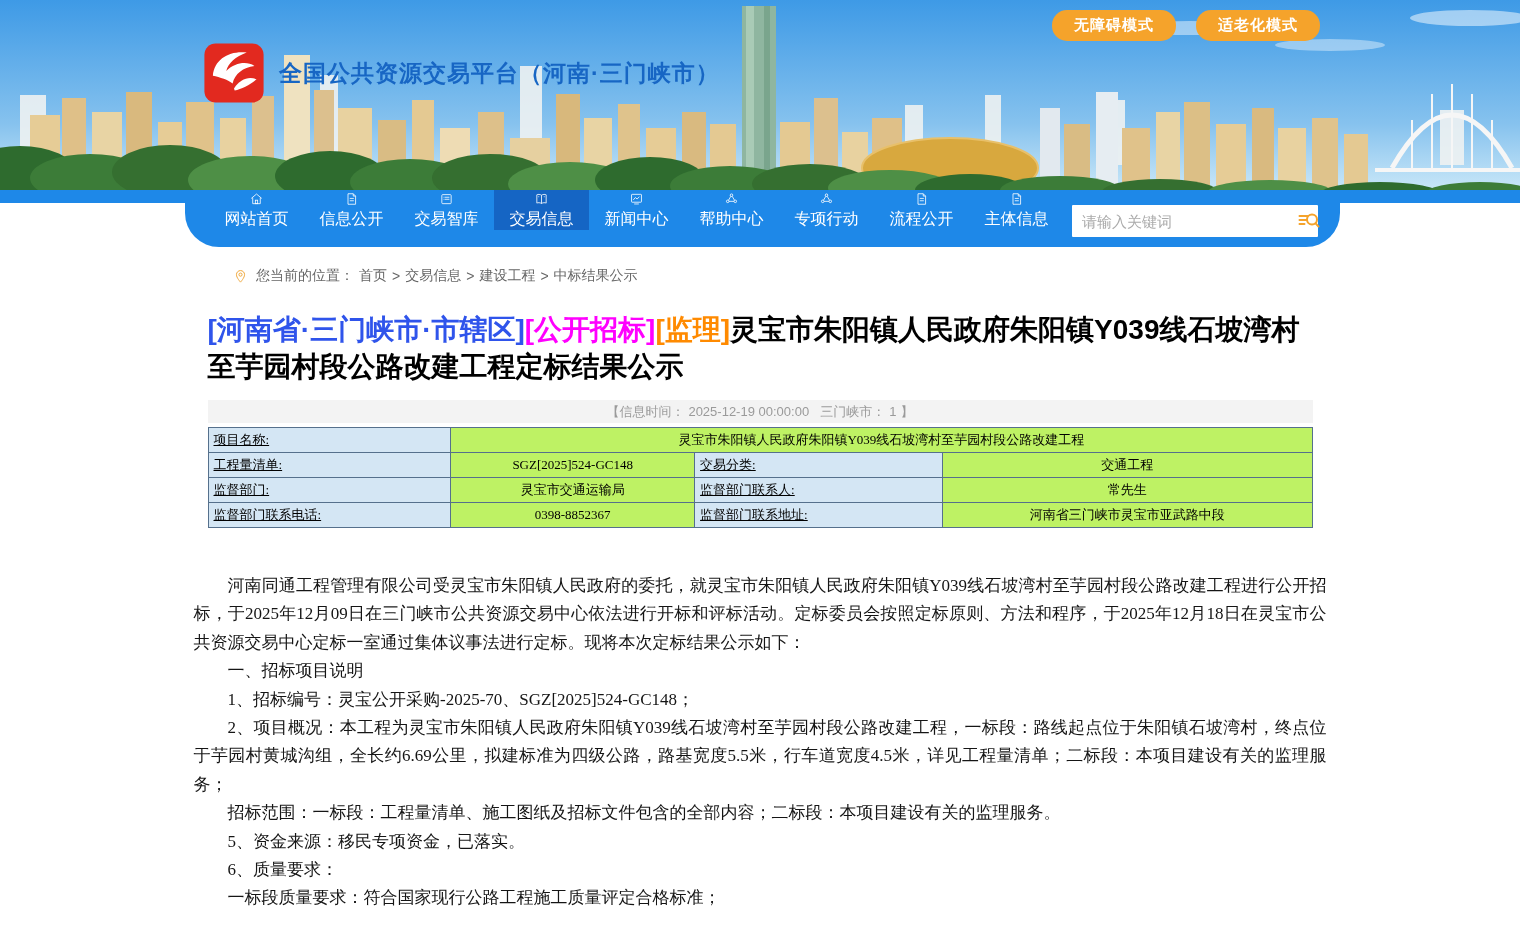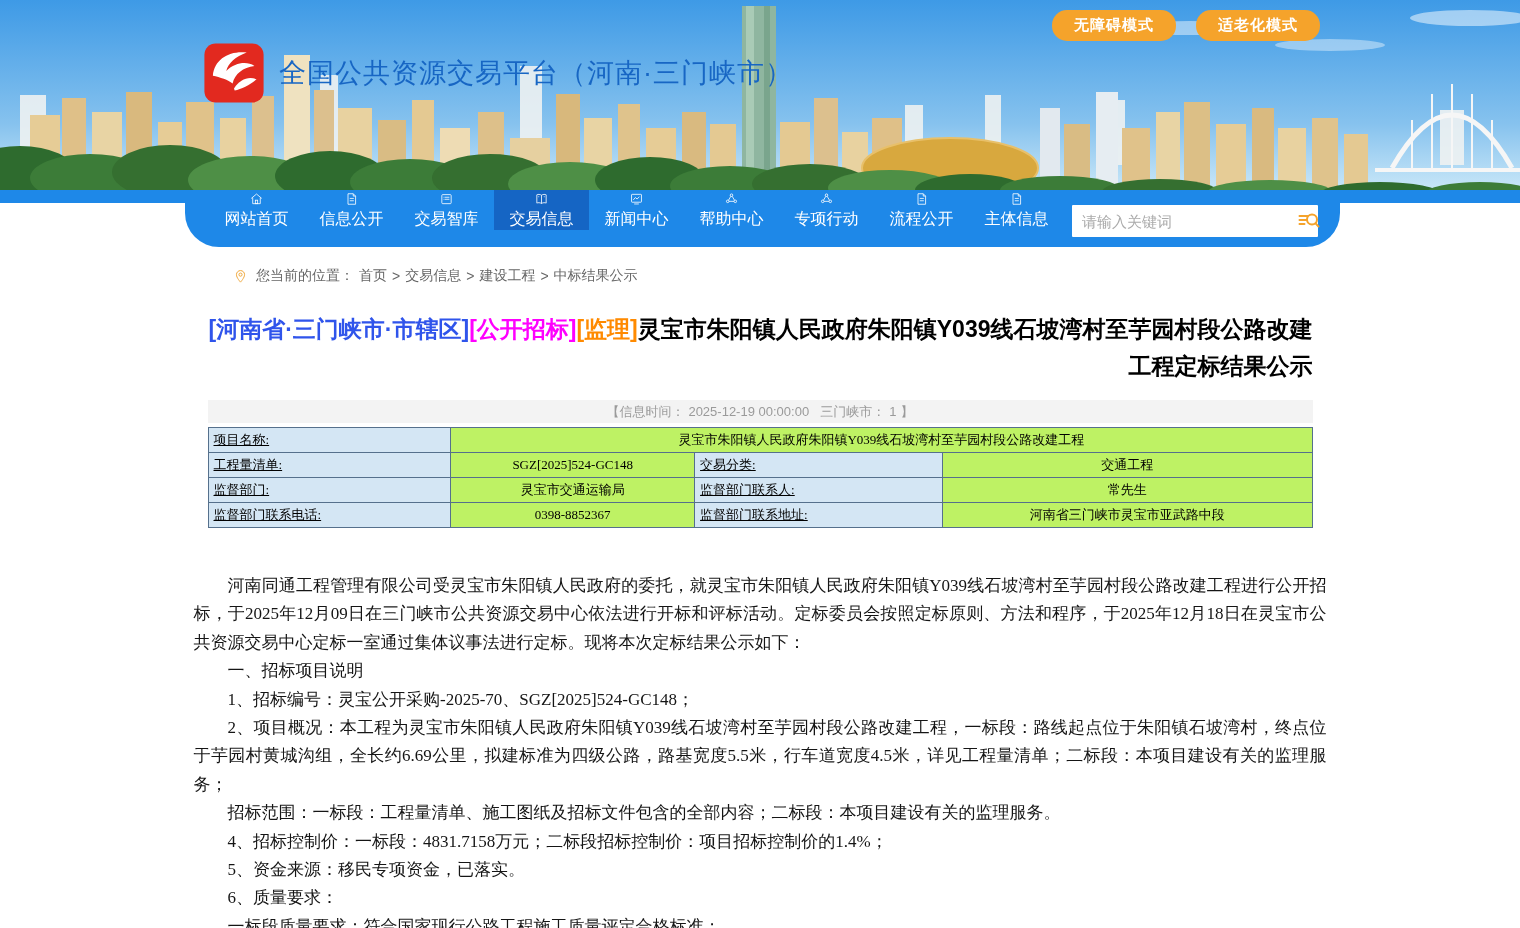--- a/index.html
+++ b/index.html
@@ -8,21 +8,21 @@
     width:1520px; height:928px; background:#fff; overflow:hidden;
     font-family:"Liberation Sans", sans-serif;
   }
 
   
   .hero { position:relative; width:1520px; height:190px; overflow:hidden; }
   .hero-bg { position:absolute; left:0; top:0; width:1520px; height:190px; display:block; }
   .brand { position:absolute; left:203px; top:42px; display:flex; align-items:center; gap:14px; }
   .logo { width:62px; height:62px; display:block; }
   .brand-lines { display:flex; flex-direction:column; gap:5px; }
-  .brand-title { font-size:27px; font-weight:normal; color:#1766c4; letter-spacing:1px; white-space:nowrap; }
+  .brand-title { font-size:23px; font-weight:bold; color:#1766c4; letter-spacing:1px; white-space:nowrap; }
   .brand-sub   { font-size:20px; font-weight:bold; color:#1766c4; letter-spacing:2px; white-space:nowrap; }
   .mode-buttons { position:absolute; top:10px; right:200px; display:flex; gap:20px; }
   .mode-btn {
     background:#f5a32b; color:#fff; font-weight:bold; font-size:15px;
     border:none; border-radius:15px; padding:6px 22px; cursor:pointer;
     font-family:"Liberation Sans",sans-serif; letter-spacing:1px;
   }
 
   
   .navbar { position:relative; height:57px; }
@@ -52,21 +52,21 @@
 
   
   .breadcrumb { display:flex; align-items:center; gap:5px; margin:20px 0 0 233px; font-size:14px; color:#666; }
   .breadcrumb svg { width:15px; height:15px; margin-right:3px; }
   .crumb { cursor:pointer; }
   .crumb-sep { color:#666; }
 
   
   .content { width:1105px; margin:0 auto; }
   .doc-title {
-    margin:26px 0 0 0; text-align:right; font-size:23px; font-weight:600;
+    margin:26px 0 0 0; text-align:left; font-size:28px; font-weight:600;
     line-height:37px; color:#000;
   }
   .t-region   { color:#2f54eb; }
   .t-method   { color:#ff00ff; }
   .t-category { color:#ff8a00; }
   .t-main     { color:#000; }
 
   .meta-bar {
     margin-top:15px; background:#f3f3f3; height:23px; line-height:23px;
     text-align:center; font-size:13px; color:#9a9a9a;
@@ -384,20 +384,19 @@
     </tr>
   </tbody>
     </table>
 
   <div class="article">
     <p>河南同通工程管理有限公司受灵宝市朱阳镇人民政府的委托，就灵宝市朱阳镇人民政府朱阳镇Y039线石坡湾村至芋园村段公路改建工程进行公开招标，于2025年12月09日在三门峡市公共资源交易中心依法进行开标和评标活动。定标委员会按照定标原则、方法和程序，于2025年12月18日在灵宝市公共资源交易中心定标一室通过集体议事法进行定标。现将本次定标结果公示如下：</p>
     <p>一、招标项目说明</p>
     <p>1、招标编号：灵宝公开采购-2025-70、SGZ[2025]524-GC148；</p>
     <p>2、项目概况：本工程为灵宝市朱阳镇人民政府朱阳镇Y039线石坡湾村至芋园村段公路改建工程，一标段：路线起点位于朱阳镇石坡湾村，终点位于芋园村黄城沟组，全长约6.69公里，拟建标准为四级公路，路基宽度5.5米，行车道宽度4.5米，详见工程量清单；二标段：本项目建设有关的监理服务；</p>
     <p>招标范围：一标段：工程量清单、施工图纸及招标文件包含的全部内容；二标段：本项目建设有关的监理服务。</p>
-    <p>4、招标控制价：一标段：4831.7158万元；二标段招标控制价：项目招标控制价的1.4%；</p>
     <p>5、资金来源：移民专项资金，已落实。</p>
     <p>6、质量要求：</p>
     <p>一标段质量要求：符合国家现行公路工程施工质量评定合格标准；</p>
 
   </div>
 
 </main>
 
 </body></html>

